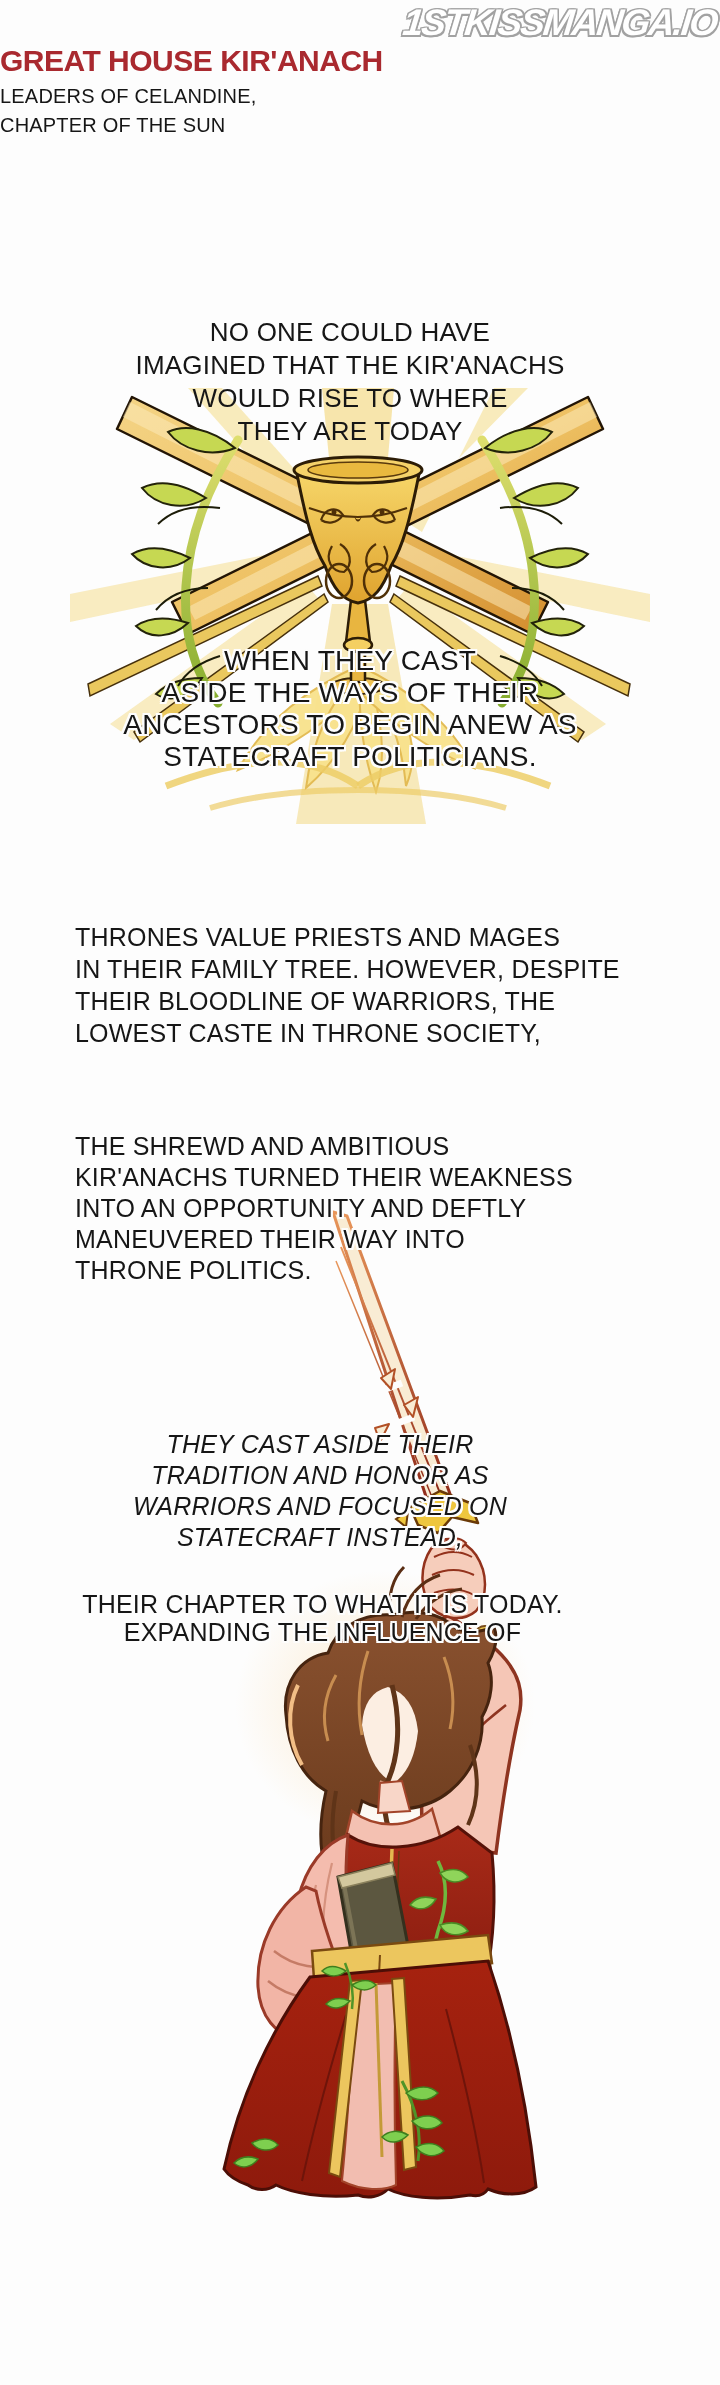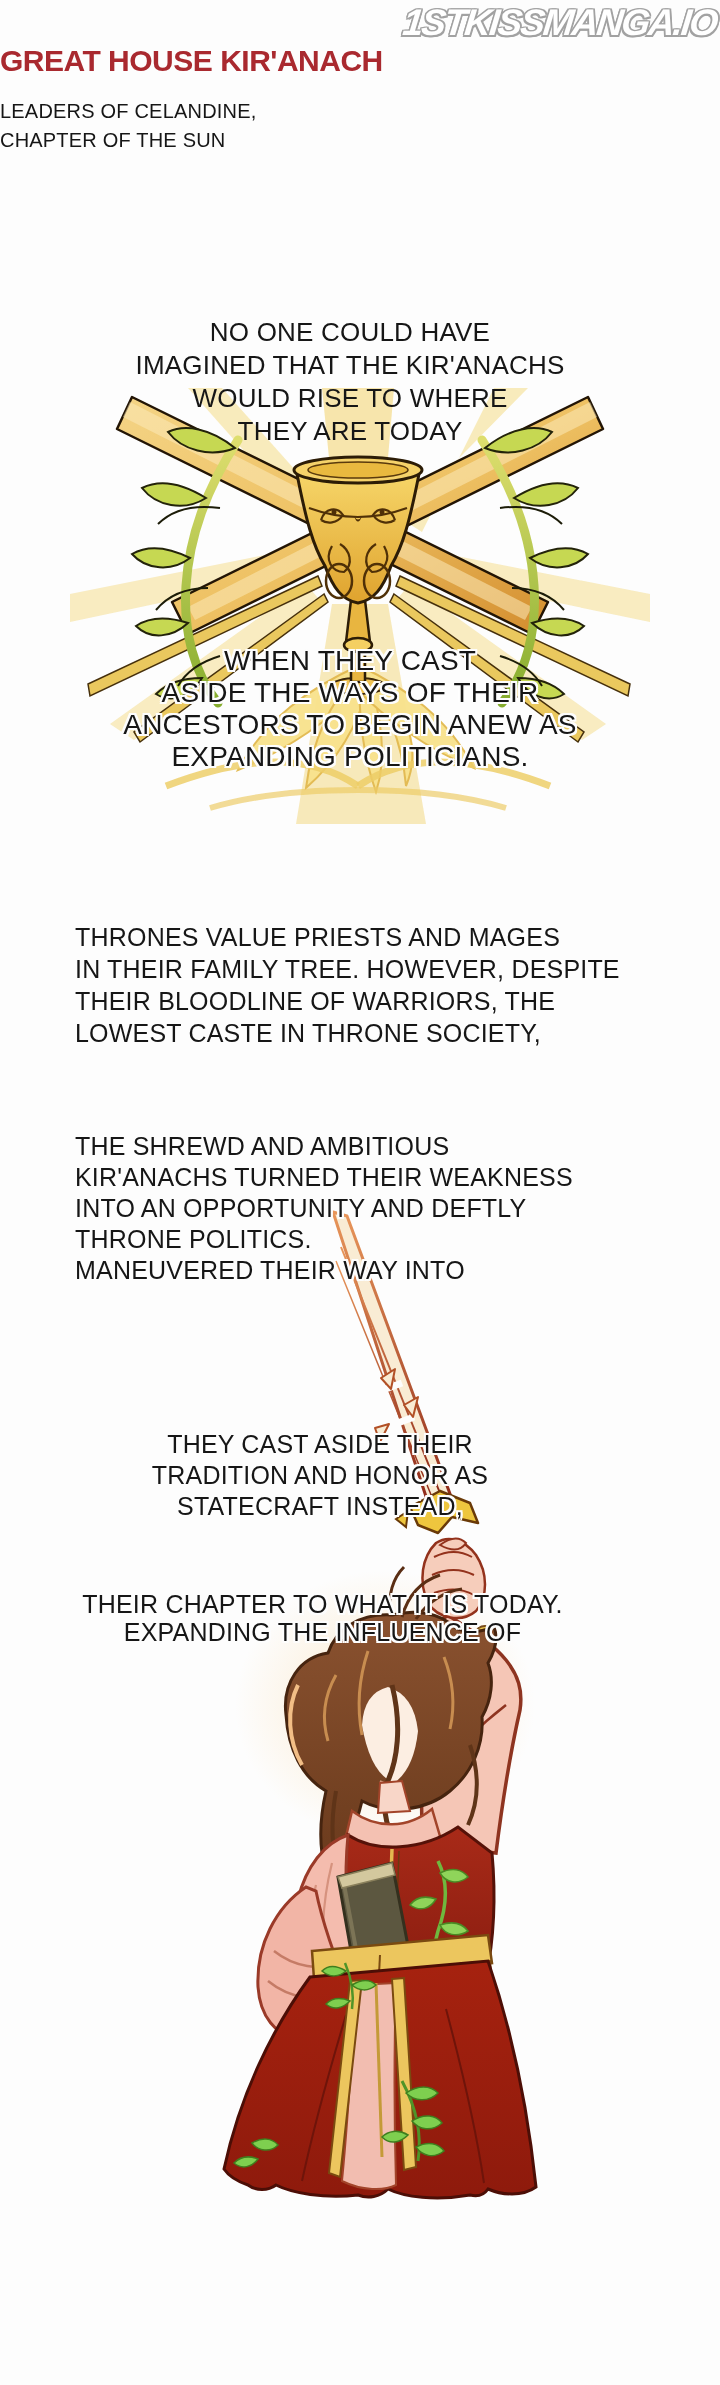--- a/index.html
+++ b/index.html
@@ -8,31 +8,31 @@
     background:#fdfdfd;font-family:"Liberation Sans",sans-serif;
   }
   .watermark{
     position:absolute;top:2px;right:4px;z-index:3;
     font-size:37px;font-weight:bold;font-style:italic;letter-spacing:-2px;
     color:#ffffff;transform:skewX(-6deg);white-space:nowrap;
     text-shadow:-1.5px -1.5px 0 #a2a2a2,1.5px -1.5px 0 #a2a2a2,-1.5px 1.5px 0 #a2a2a2,1.5px 1.5px 0 #a2a2a2,0 -1.5px 0 #a2a2a2,0 1.5px 0 #a2a2a2,-1.5px 0 0 #a2a2a2,1.5px 0 0 #a2a2a2;
   }
   .header{position:absolute;left:0;top:44px;width:592px;text-align:left;z-index:2;}
   .title{font-size:30px;font-weight:bold;color:#a9292f;letter-spacing:-0.5px;}
-  .subtitle{margin-top:19px;font-size:20px;line-height:29px;color:#161616;letter-spacing:0.2px;}
+  .subtitle{margin-top:4px;font-size:20px;line-height:29px;color:#161616;letter-spacing:0.2px;}
   .nblock{position:absolute;z-index:2;color:#161616;letter-spacing:0.2px;}
   .center{text-align:center;}
   .halo .nline{
     text-shadow:-2px -2px 0 #fdfdfd,2px -2px 0 #fdfdfd,-2px 2px 0 #fdfdfd,2px 2px 0 #fdfdfd,0 -2px 0 #fdfdfd,0 2px 0 #fdfdfd,-2px 0 0 #fdfdfd,2px 0 0 #fdfdfd;
   }
   #b1{left:0;top:316px;width:700px;font-size:26px;line-height:33px;}
   #b2{left:0;top:645px;width:700px;font-size:28px;line-height:32px;}
   #b3{left:75px;top:921px;font-size:25px;line-height:32px;}
   #b4{left:75px;top:1131px;font-size:25px;line-height:31px;}
-  #b5{left:0;top:1429px;width:640px;font-size:25px;line-height:31px;}
+  #b5{left:0;top:1429px;width:640px;font-size:25px;line-height:31px;font-style:italic;}
   #b6{left:0;top:1590px;width:645px;font-size:25px;line-height:28px;}
   .art{position:absolute;z-index:1;}
   #emblem{left:70px;top:388px;}
   #character{left:140px;top:1185px;}
 </style>
 </head>
 <body>
 
 <div class="watermark">1STKISSMANGA.IO</div>
 
@@ -47,38 +47,39 @@
 <div id="b1" class="nblock center">
     <div class="nline">NO ONE COULD HAVE</div>
     <div class="nline">IMAGINED THAT THE KIR'ANACHS</div>
     <div class="nline">WOULD RISE TO WHERE</div>
     <div class="nline">THEY ARE TODAY</div>
   </div>
 <div id="b2" class="nblock center halo">
     <div class="nline">WHEN THEY CAST</div>
     <div class="nline">ASIDE THE WAYS OF THEIR</div>
     <div class="nline">ANCESTORS TO BEGIN ANEW AS</div>
-    <div class="nline">EXPANDING POLITICIANS.</div>
+    <div class="nline">STATECRAFT POLITICIANS.</div>
   </div>
 <div id="b3" class="nblock halo">
     <div class="nline">THRONES VALUE PRIESTS AND MAGES</div>
     <div class="nline">IN THEIR FAMILY TREE. HOWEVER, DESPITE</div>
     <div class="nline">THEIR BLOODLINE OF WARRIORS, THE</div>
     <div class="nline">LOWEST CASTE IN THRONE SOCIETY,</div>
   </div>
 <div id="b4" class="nblock halo">
     <div class="nline">THE SHREWD AND AMBITIOUS</div>
     <div class="nline">KIR'ANACHS TURNED THEIR WEAKNESS</div>
     <div class="nline">INTO AN OPPORTUNITY AND DEFTLY</div>
+    <div class="nline">MANEUVERED THEIR WAY INTO</div>
     <div class="nline">THRONE POLITICS.</div>
-    <div class="nline">MANEUVERED THEIR WAY INTO</div>
   </div>
 <div id="b5" class="nblock center halo">
     <div class="nline">THEY CAST ASIDE THEIR</div>
     <div class="nline">TRADITION AND HONOR AS</div>
+    <div class="nline">WARRIORS AND FOCUSED ON</div>
     <div class="nline">STATECRAFT INSTEAD,</div>
   </div>
 <div id="b6" class="nblock center halo">
     <div class="nline">THEIR CHAPTER TO WHAT IT IS TODAY.</div>
     <div class="nline">EXPANDING THE INFLUENCE OF</div>
   </div>
 
 <svg id="emblem" class="art" width="580" height="440" viewBox="0 0 580 440" xmlns="http://www.w3.org/2000/svg">
   <defs>
     <linearGradient id="bladeGrad" x1="0" y1="0" x2="1" y2="1">

